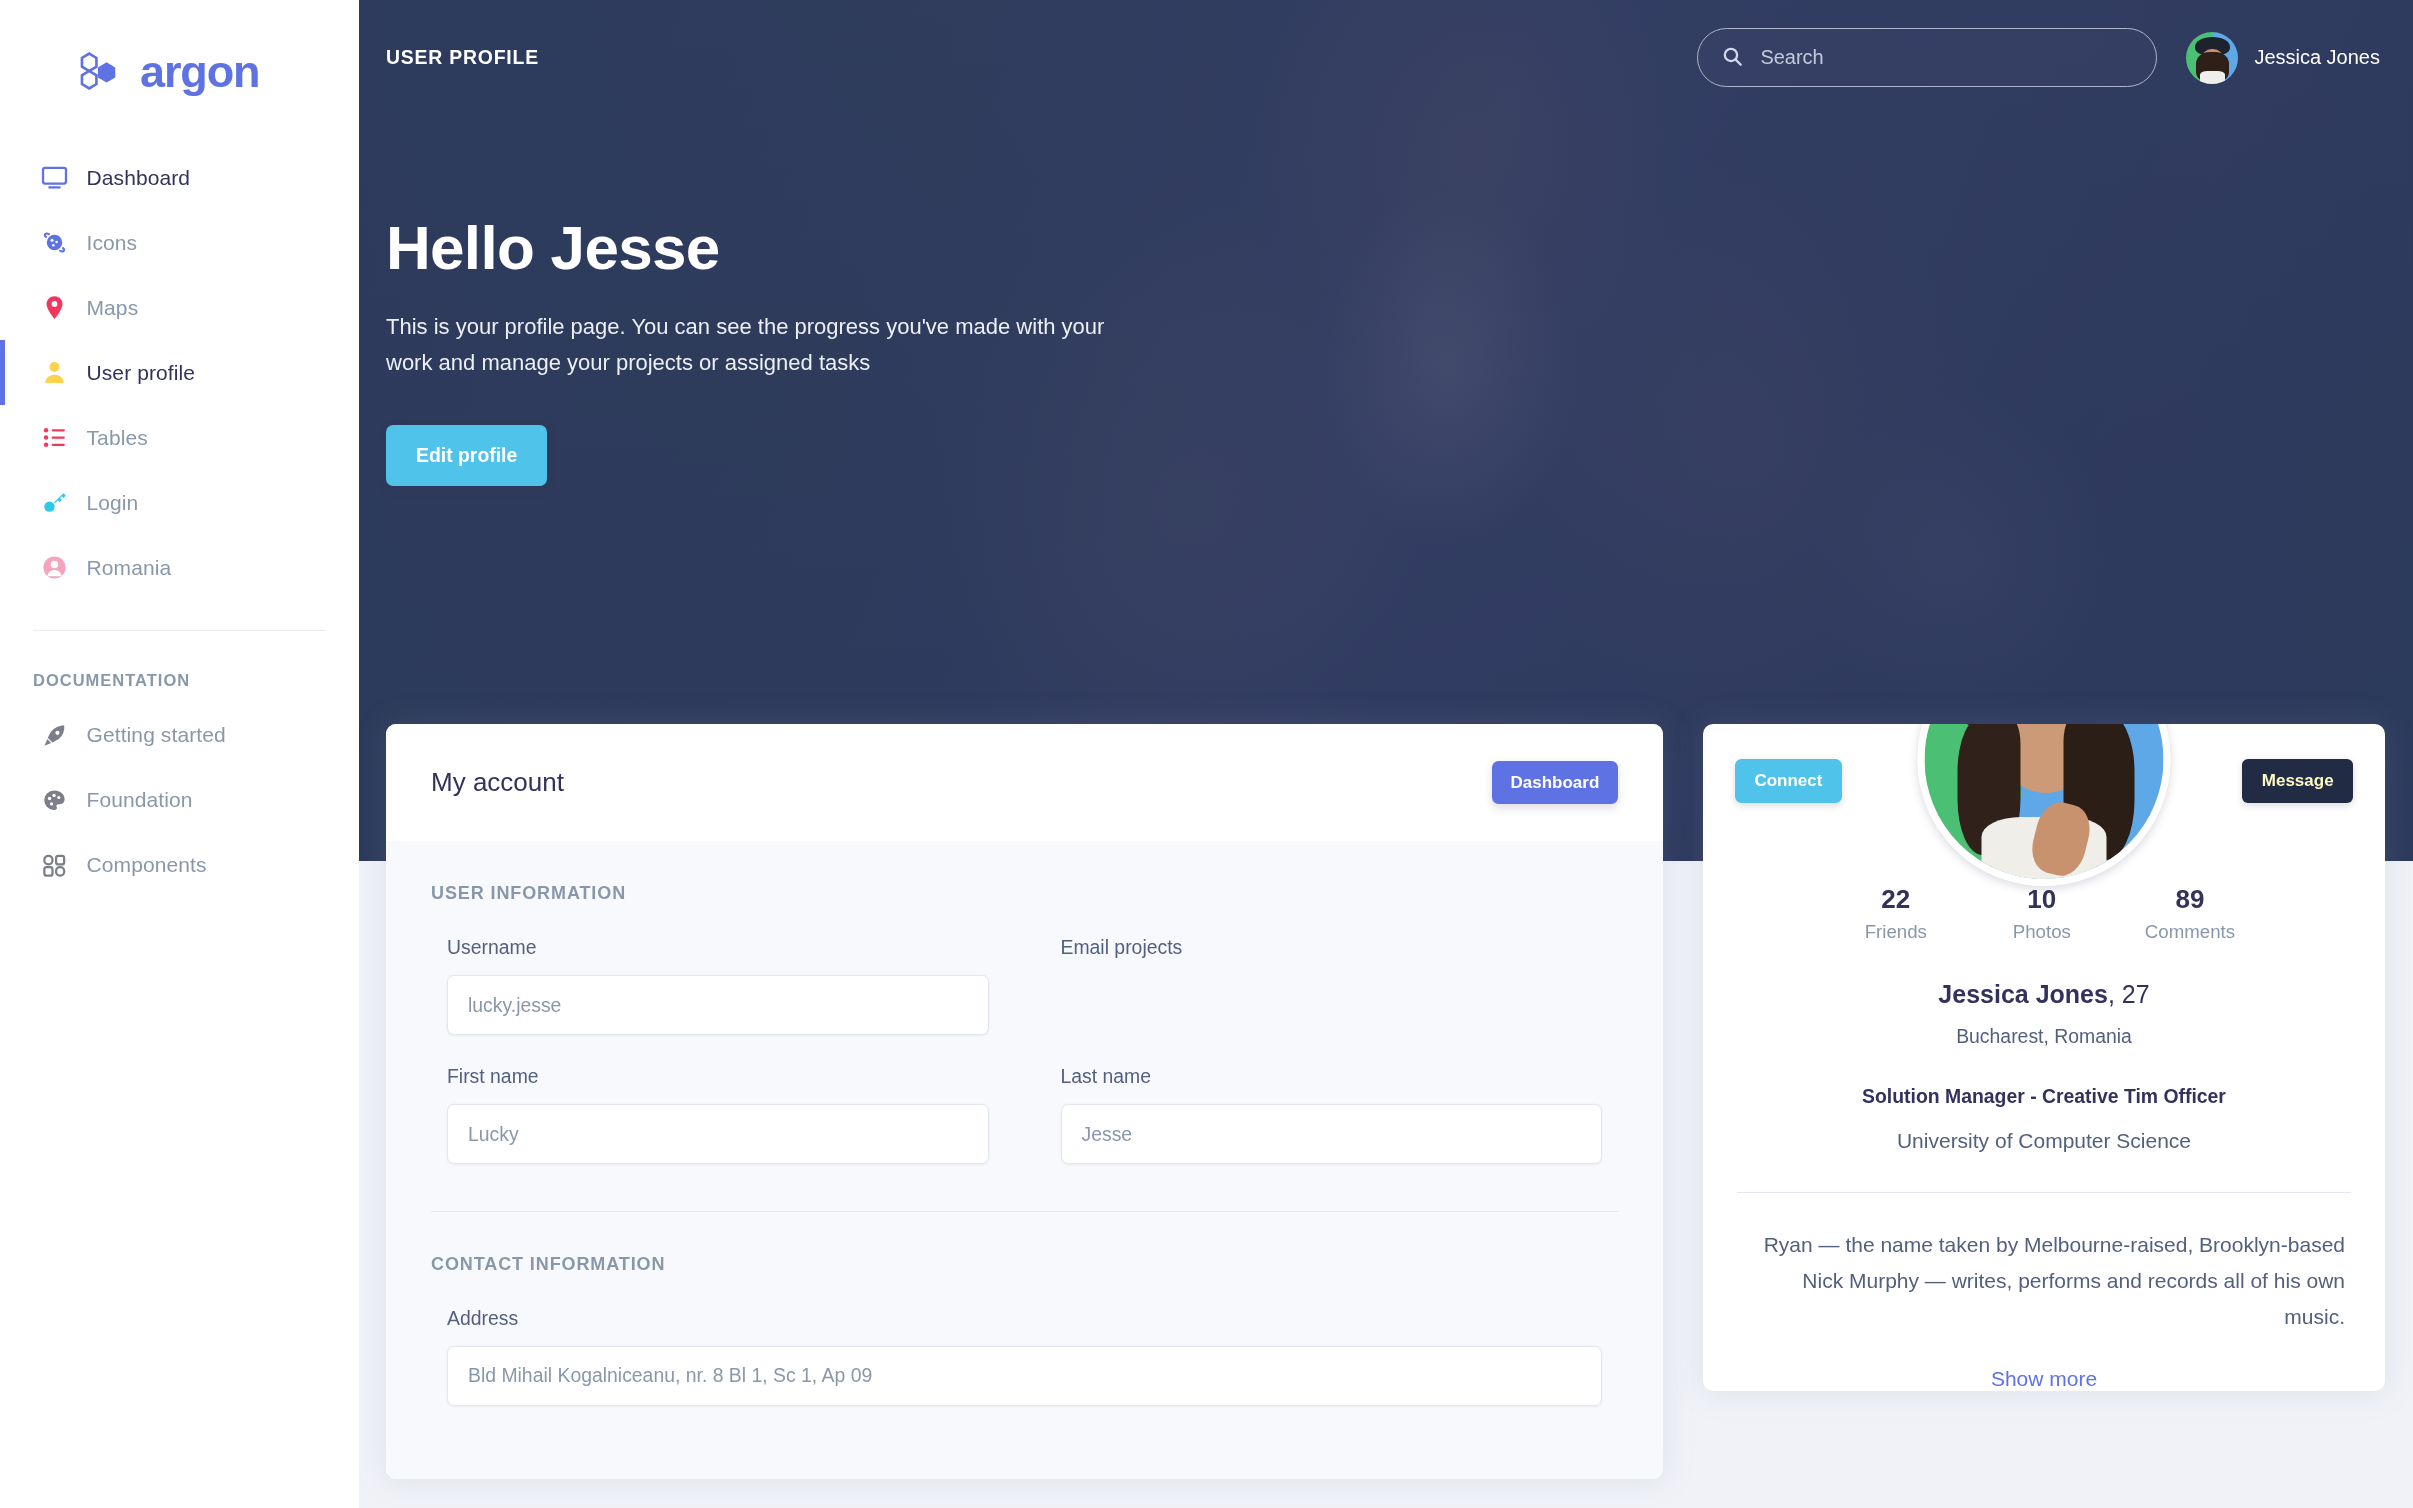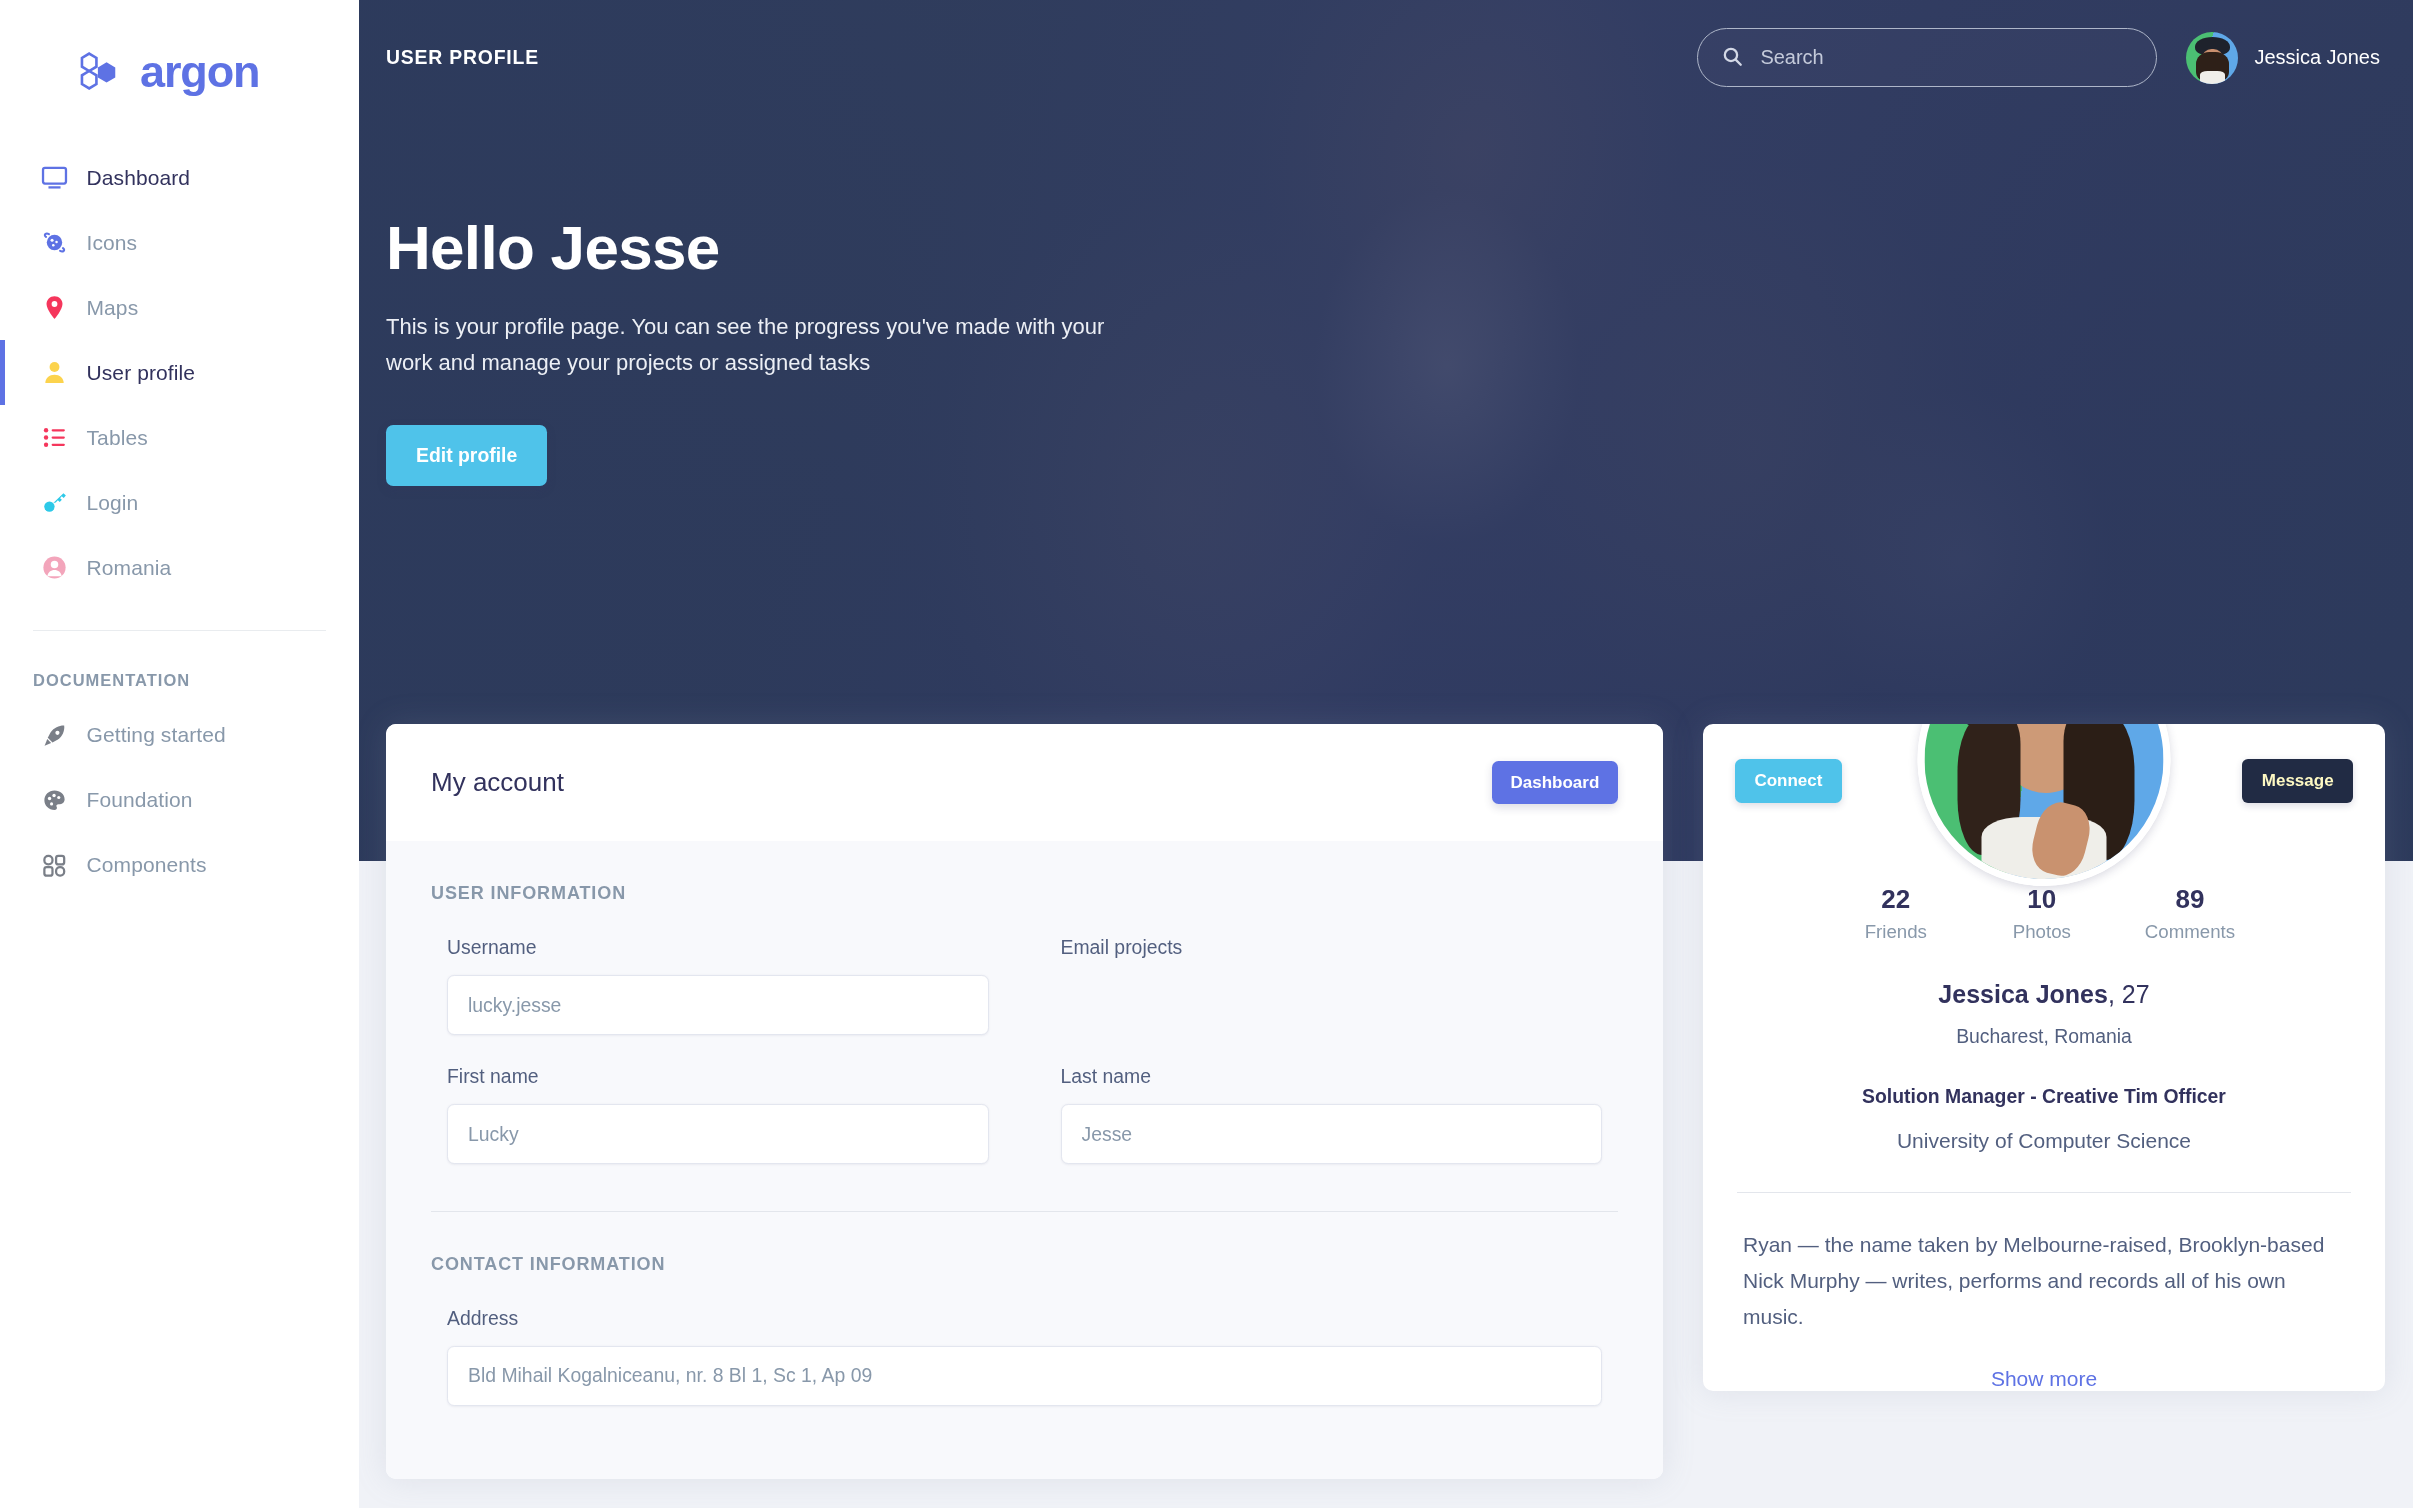--- a/index.html
+++ b/index.html
@@ -293,21 +293,21 @@
   .stat-num { font-size: 26px; font-weight: 700; color: #32325d; }
   .stat-lbl { font-size: 18.7px; color: #8898aa; margin-top: 5.7px; }
   .pc-info { text-align: center; padding: 37px 29px 0 29px; }
   .pc-name { font-size: 25px; color: #32325d; font-weight: 400; }
   .pc-name b { font-weight: 700; }
   .pc-loc { font-size: 19.4px; color: #525f7f; margin-top: 16px; font-weight: 300; }
   .pc-job { font-size: 19.4px; color: #32325d; font-weight: 700; margin-top: 37px; }
   .pc-school { font-size: 21px; color: #525f7f; margin-top: 21.5px; font-weight: 300; }
   .pc-hr { height: 0.7px; background: #e3e6ec; margin: 39px 34px 0 34px; }
   .pc-bio {
-    text-align: left; font-size: 21px; color: #525f7f;
+    text-align: right; font-size: 21px; color: #525f7f;
     line-height: 1.72; padding: 34px 40px 0 40px; font-weight: 300;
   }
   .pc-more {
     display: block; text-align: center; color: #5e72e4;
     font-size: 21px; margin-top: 32px; text-decoration: none;
     font-weight: 400; cursor: pointer;
   }
 </style>
 </head>
 <body>

